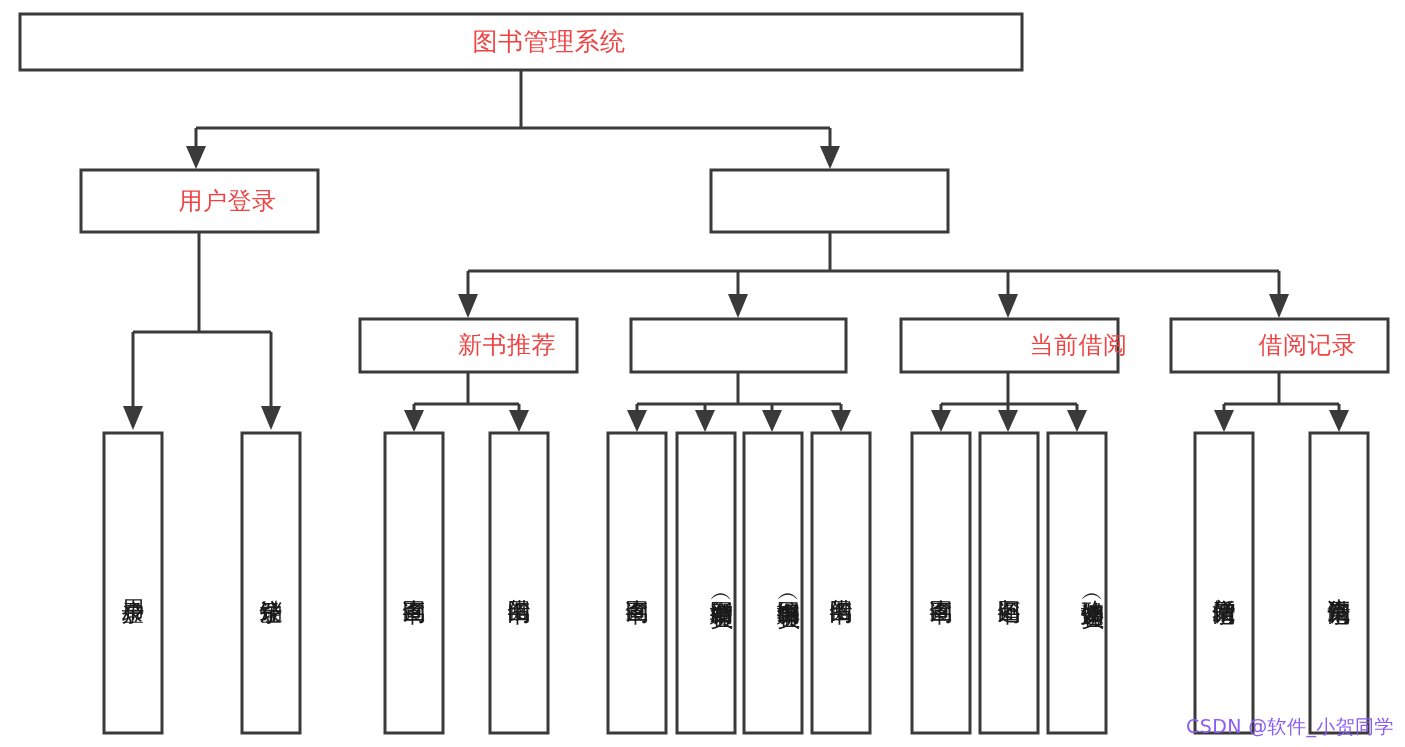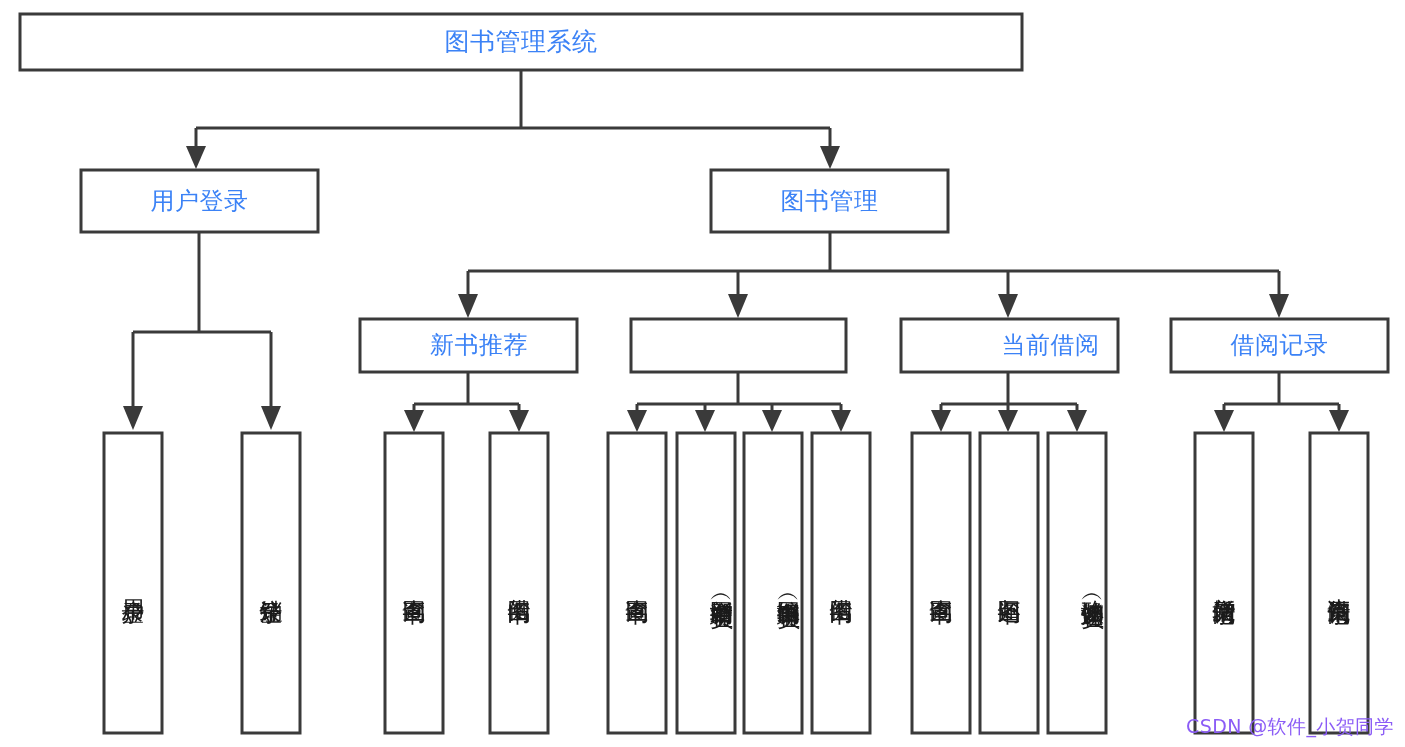--- a/index.html
+++ b/index.html
@@ -41,26 +41,27 @@
   .arrow-head {
     fill: #3a3a3a;
     stroke: none;
   }
   .node-label-h {
     position: absolute;
     display: flex;
     align-items: center;
     justify-content: center;
     text-align: center;
-    color: #3b82f6;
+    color: #ef4444;
     font-size: 24px;
     line-height: 1.1;
     letter-spacing: 0.5px;
     white-space: nowrap;
     pointer-events: none;
+    margin-left: 28px;
   }
   .node-label-v {
     position: absolute;
     display: flex;
     align-items: center;
     justify-content: center;
     text-align: center;
     color: #1b1b1b;
     font-size: 23px;
     line-height: 1.18;
@@ -171,21 +172,20 @@
     <rect class="node-box" x="1048" y="433" width="58" height="300"></rect>
 
     <rect class="node-box" x="1195" y="433" width="58" height="300"></rect>
     <rect class="node-box" x="1310" y="433" width="58" height="300"></rect>
 
   </svg>
 
   <div class="node-label-h" style="left:20px; top:14px; width:1002px; height:56px; font-size:25px;">图书管理系统</div>
 
   <div class="node-label-h" style="left:81px; top:170px; width:237px; height:62px;">用户登录</div>
-  <div class="node-label-h" style="left:711px; top:170px; width:237px; height:62px;">图书管理</div>
 
   <div class="node-label-h" style="left:360px; top:319px; width:238px; height:53px;">新书推荐</div>
   <div class="node-label-h" style="left:901px; top:319px; width:217px; height:53px;padding-left:41px;">当前借阅</div>
   <div class="node-label-h" style="left:1171px; top:319px; width:217px; height:53px;">借阅记录</div>
 
   <div class="node-label-v" style="left:104px; top:433px; width:58px; height:300px;">用户登录</div>
   <div class="node-label-v" style="left:242px; top:433px; width:58px; height:300px;">注销登录</div>
 
   <div class="node-label-v" style="left:385px; top:433px; width:58px; height:300px;">查询图书</div>
   <div class="node-label-v" style="left:490px; top:433px; width:58px; height:300px;">借阅图书</div>

